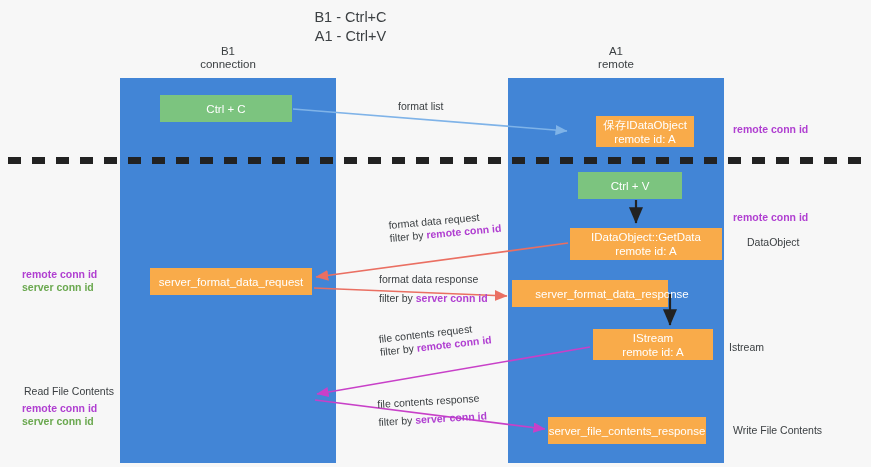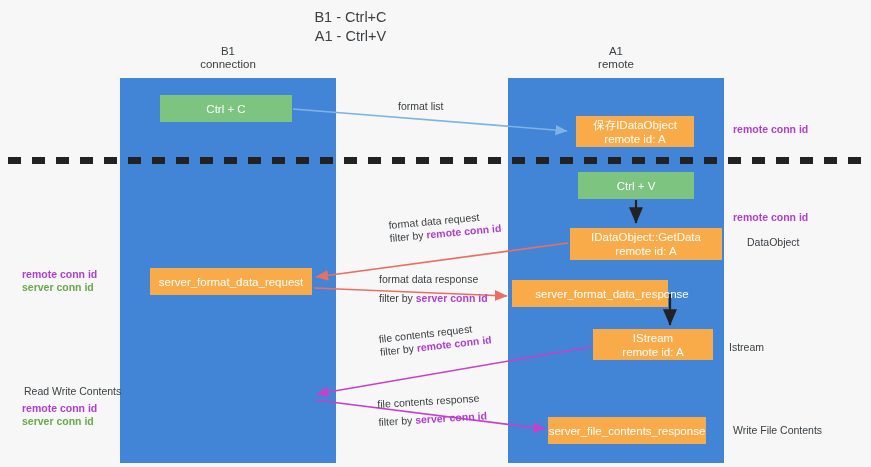--- a/index.html
+++ b/index.html
@@ -59,22 +59,22 @@
     font-size: 11.5px;
     line-height: 14px;
     text-align: left;
     z-index: 4;
   }
   .box.green { background: #7cc47f; }
   .box.orange { background: #f9ab4a; }
   .box span { display: block; }
 
   #box-ctrlc   { left: 160px; top: 95px;  width: 132px; height: 27px; }
-  #box-idoremote { left: 576px; top: 116px; width: 118px; height: 31px; }
-  #box-ctrlv   { left: 578px; top: 172px; width: 116px; height: 27px; }
+  #box-idoremote { left: 596px; top: 116px; width: 98px; height: 31px; }
+  #box-ctrlv   { left: 578px; top: 172px; width: 104px; height: 27px; }
   #box-getdata { left: 570px; top: 228px; width: 152px; height: 32px; }
   #box-sfdreq  { left: 150px; top: 268px; width: 162px; height: 27px; }
   #box-sfdresp { left: 512px; top: 280px; width: 156px; height: 27px; padding-left: 44px; }
   #box-istream { left: 593px; top: 329px; width: 120px; height: 31px; }
   #box-sfcreq  { left: 150px; top: 384px; width: 162px; height: 27px; }
   #box-sfcresp { left: 548px; top: 417px; width: 158px; height: 27px; }
 
   
   #divider {
     position: absolute;
@@ -257,20 +257,20 @@
   <div class="anno purple" id="an-rci-2">remote conn id</div>
   <div class="anno" id="an-dataobject">DataObject</div>
   <div class="anno" id="an-istream">Istream</div>
   <div class="anno" id="an-write">Write File Contents</div>
 
   <div class="anno" id="an-left-1">
     <span class="l purple">remote conn id</span>
     <span class="l green-t">server conn id</span>
   </div>
 
-  <div class="anno" id="an-read">Read Write Contents</div>
+  <div class="anno" id="an-read">Read File Contents</div>
 
   <div class="anno" id="an-left-2">
     <span class="l purple">remote conn id</span>
     <span class="l green-t">server conn id</span>
   </div>
 
 </div>
 
 </body></html>

